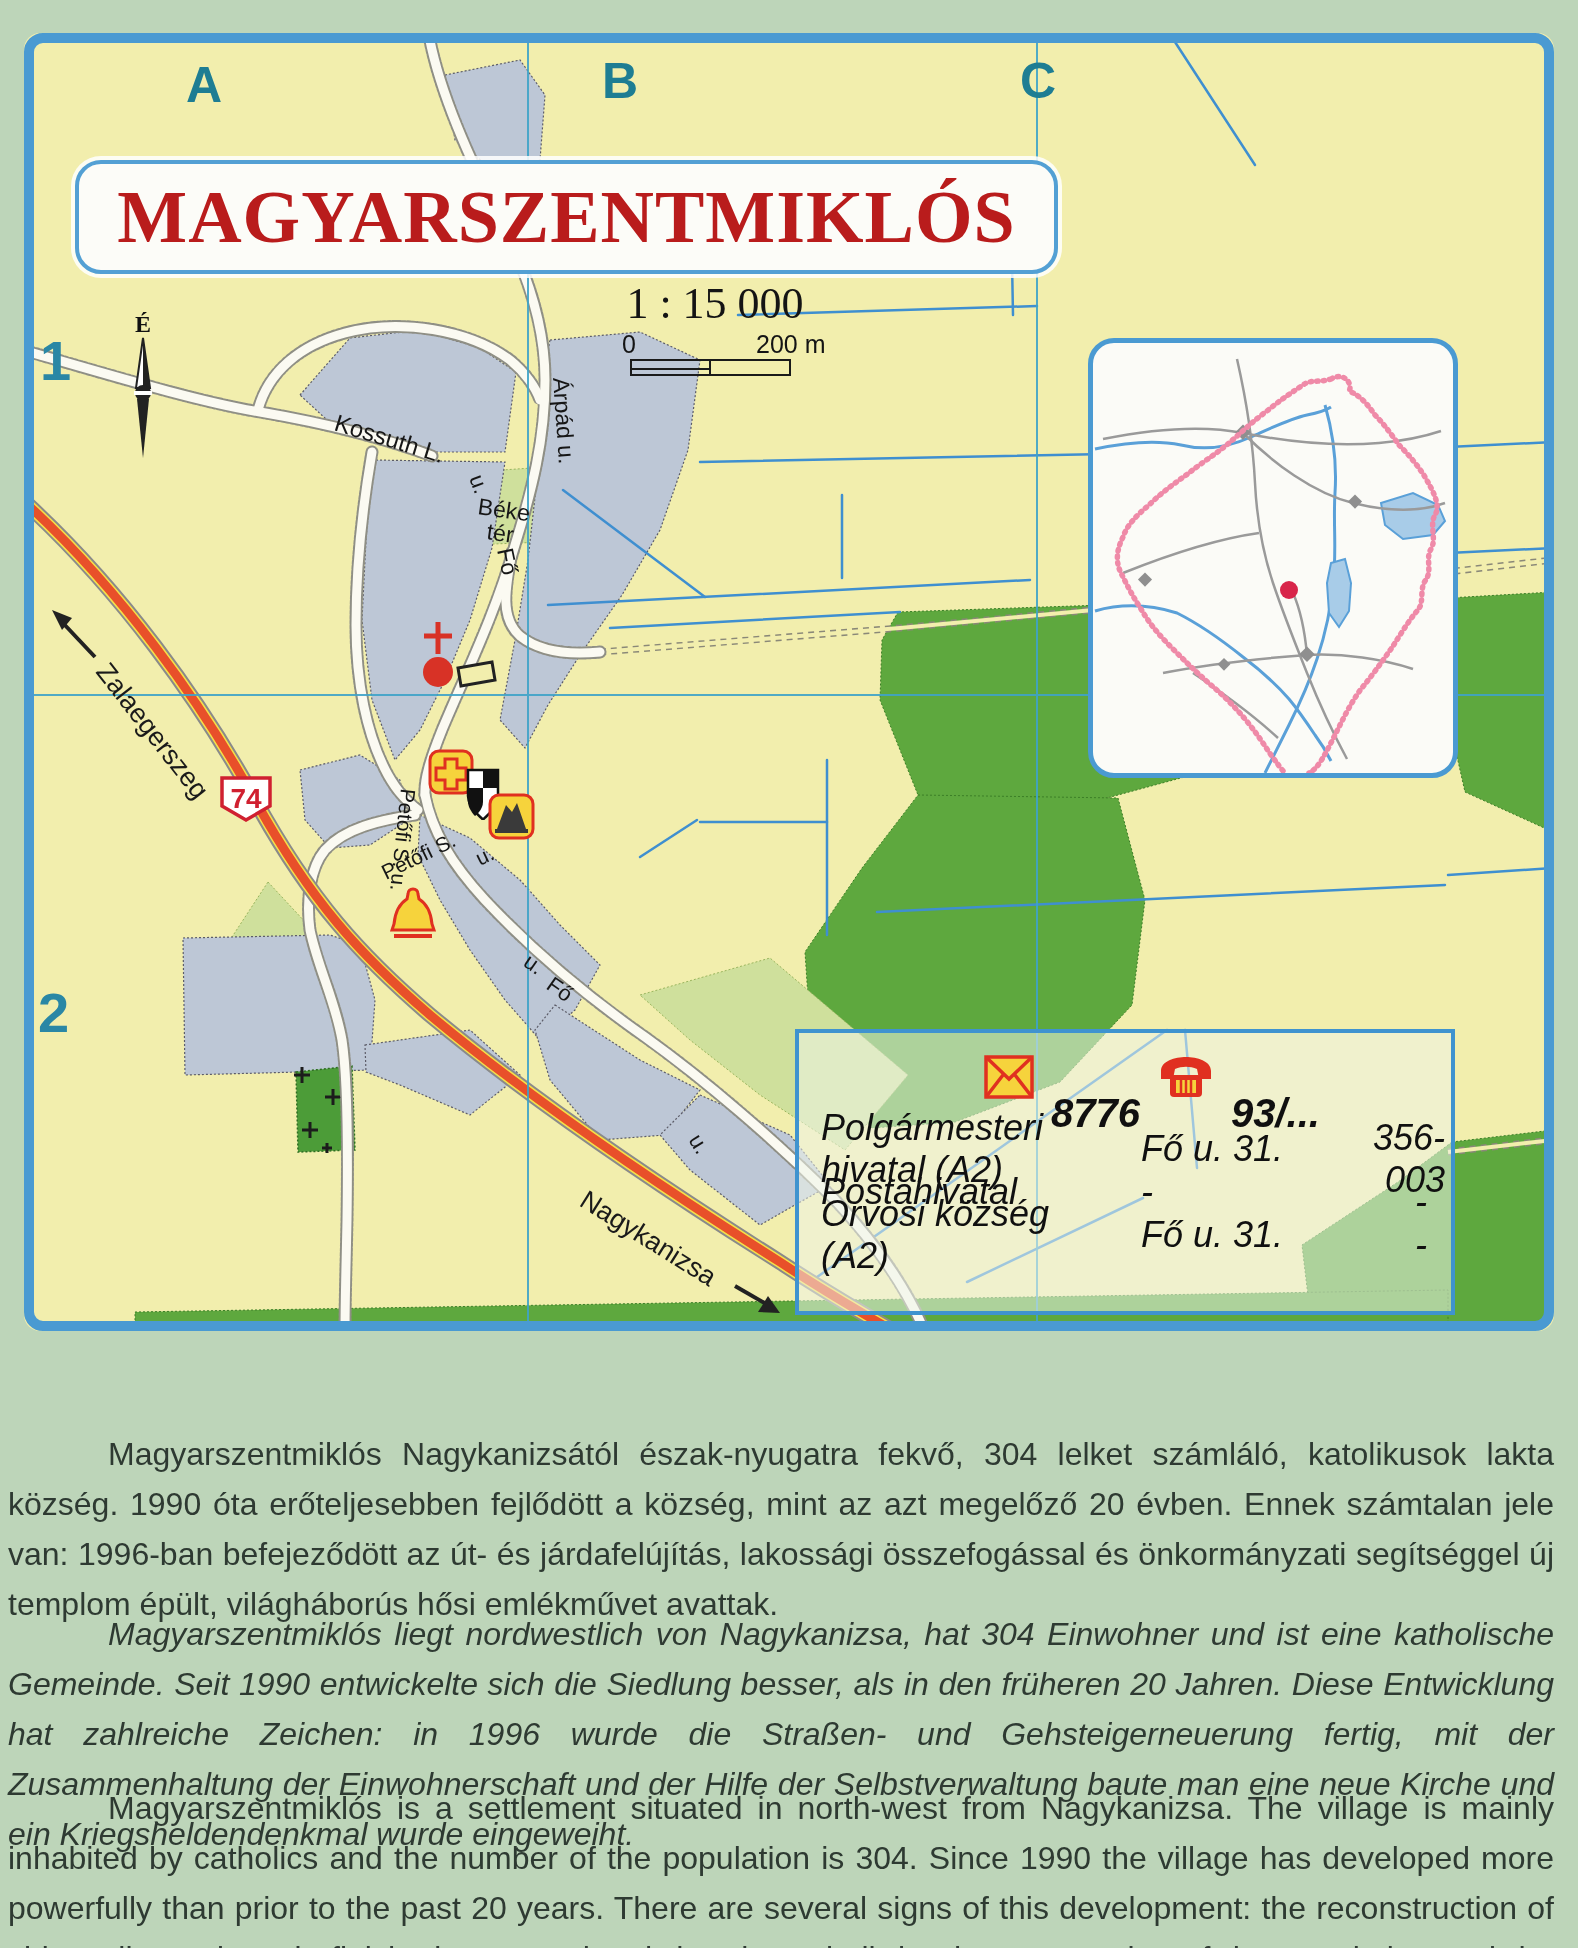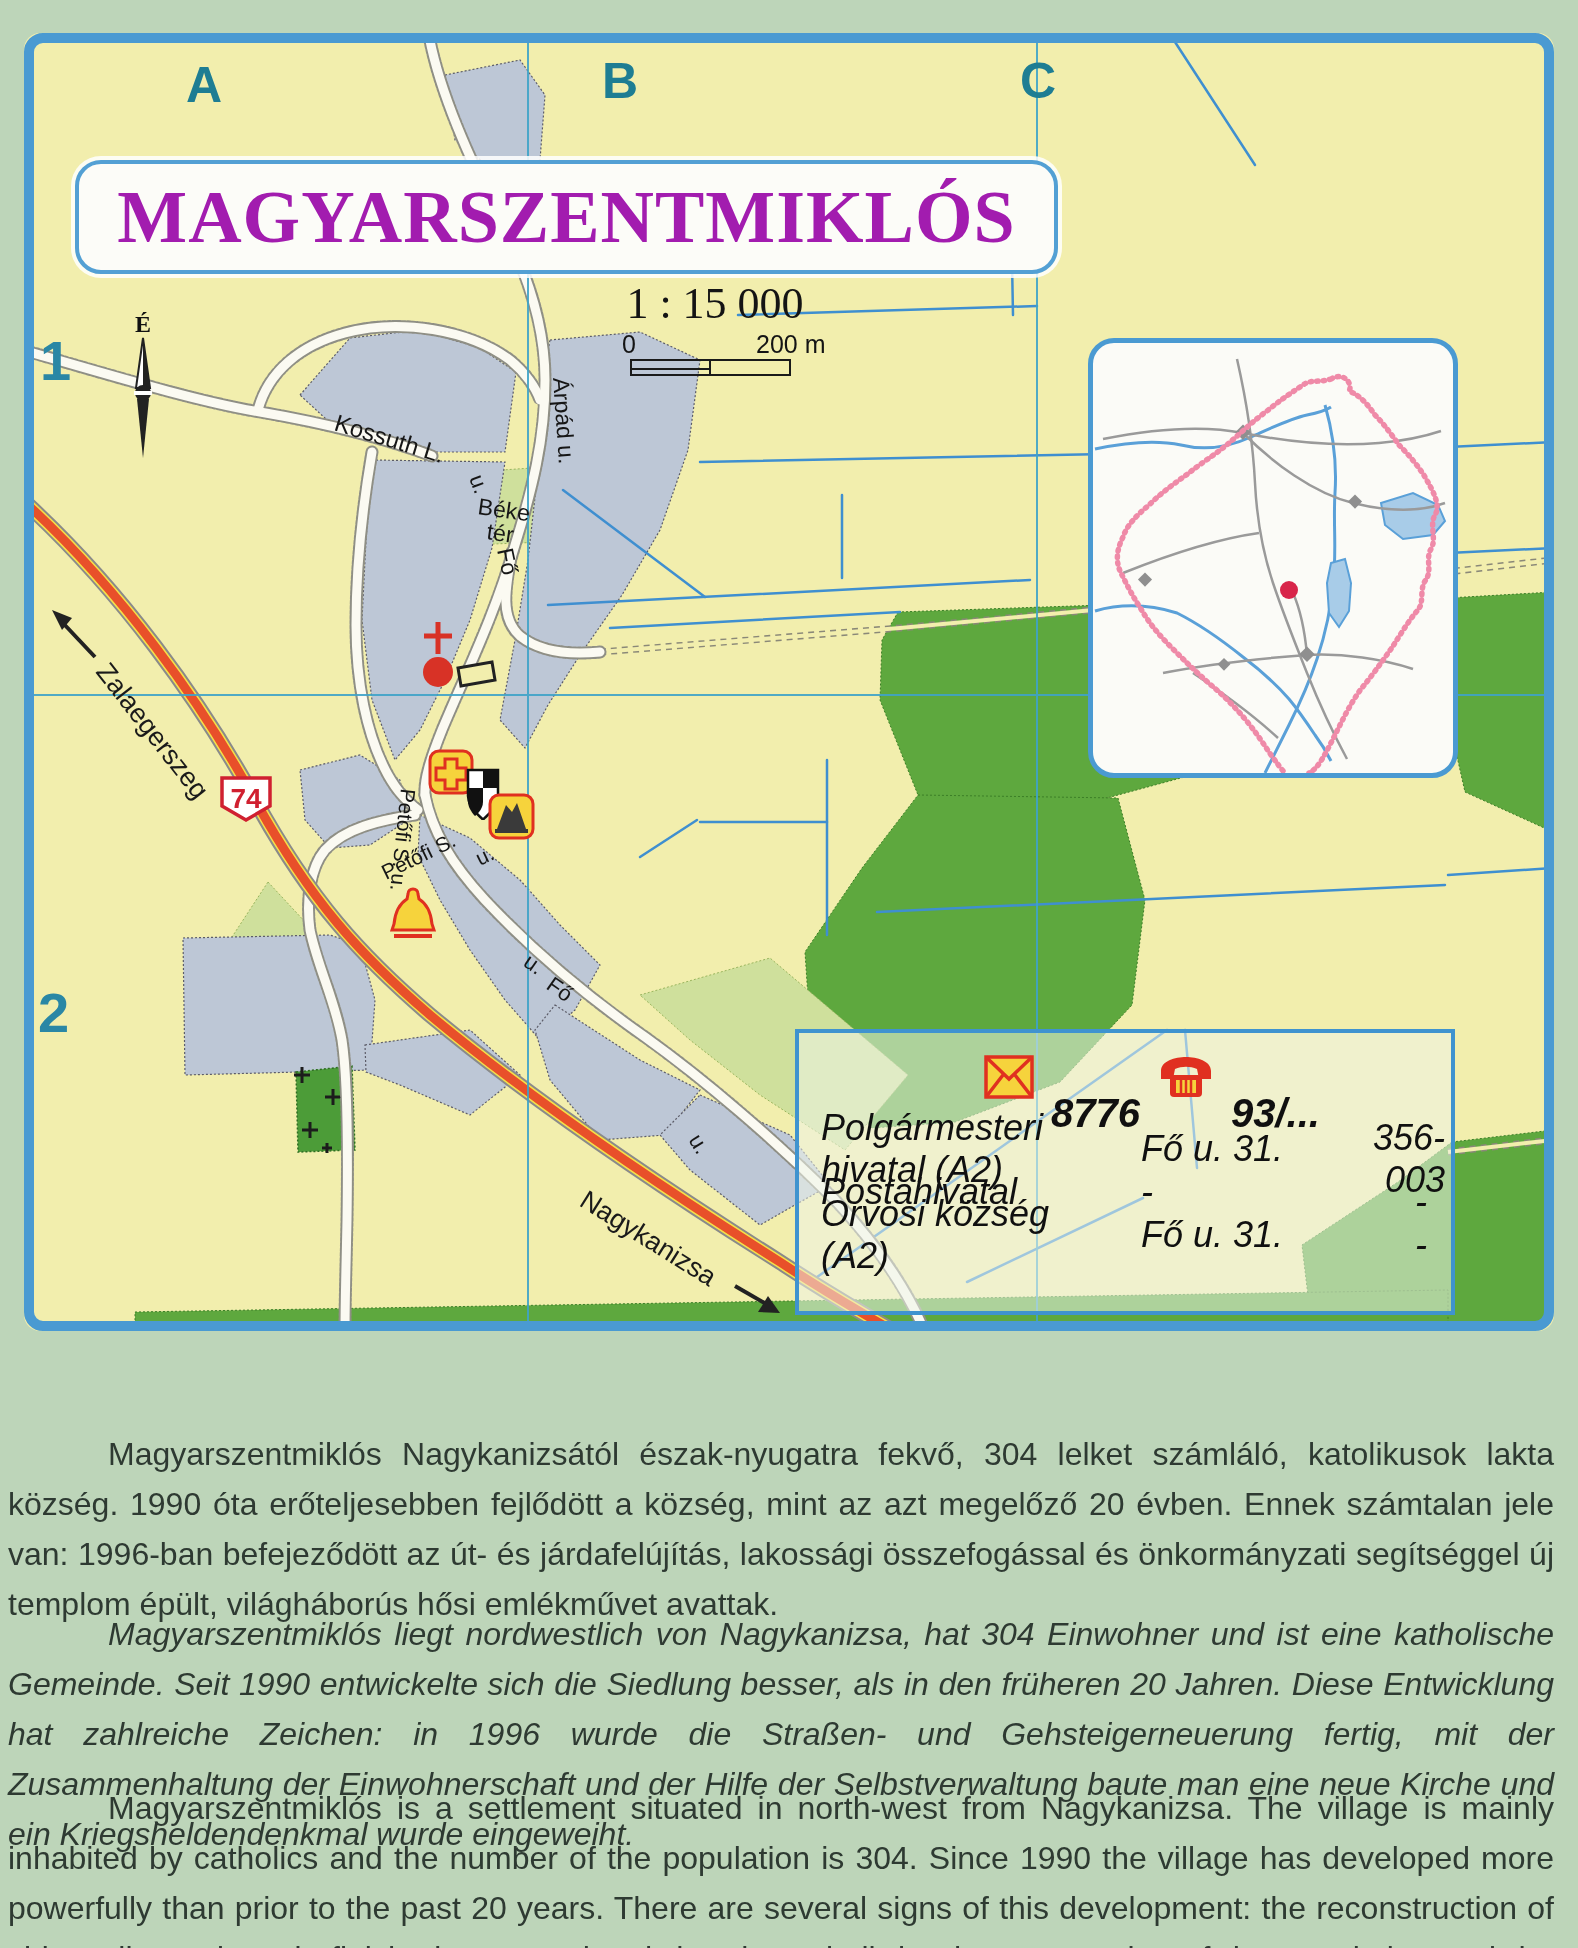--- a/index.html
+++ b/index.html
@@ -2,21 +2,21 @@
 <html><head>
 <meta charset="utf-8">
 <style>
   html,body{margin:0;padding:0;}
   body{font-family:"Liberation Sans",sans-serif;}
   .page{position:relative;width:1578px;height:1948px;background:#bdd5b9;overflow:hidden;}
   .map-svg{position:absolute;left:0;top:0;}
   .overlay{position:absolute;}
   .title-box{left:75px;top:160px;width:975px;height:106px;background:#fcfcf8;border:4px solid #53a0d4;
     border-radius:26px;box-shadow:0 0 0 4px rgba(255,255,255,.85);display:flex;align-items:center;justify-content:center;}
-  .title-box span{font-family:"Liberation Serif",serif;font-weight:bold;font-size:74px;letter-spacing:1px;color:#a21caf;}
+  .title-box span{font-family:"Liberation Serif",serif;font-weight:bold;font-size:74px;letter-spacing:1px;color:#b91c1c;}
   .grid-letter{font-weight:bold;font-size:50px;color:#1e7d93;}
   .grid-number{font-weight:bold;font-size:56px;color:#2a87a5;}
   .scale-ratio{left:595px;top:278px;width:240px;text-align:center;font-family:"Liberation Serif",serif;font-size:44px;color:#141414;}
   .scale-num{font-size:25px;color:#141414;}
   .scale-bar{left:630px;top:359px;width:157px;height:13px;border:2px solid #1a1a1a;display:flex;}
   .scale-bar .half{width:50%;height:100%;box-sizing:border-box;}
   .scale-bar .half.left{border-right:2px solid #1a1a1a;}
   .scale-bar .half.left .mid{height:50%;border-bottom:2px solid #1a1a1a;}
   .inset{left:1088px;top:338px;width:360px;height:430px;background:#fbfbf7;border:5px solid #4a9ad2;border-radius:26px;overflow:hidden;}
   .info-box{left:795px;top:1029px;width:652px;height:278px;background:rgba(238,244,231,0.55);border:4px solid #3f93cf;}

